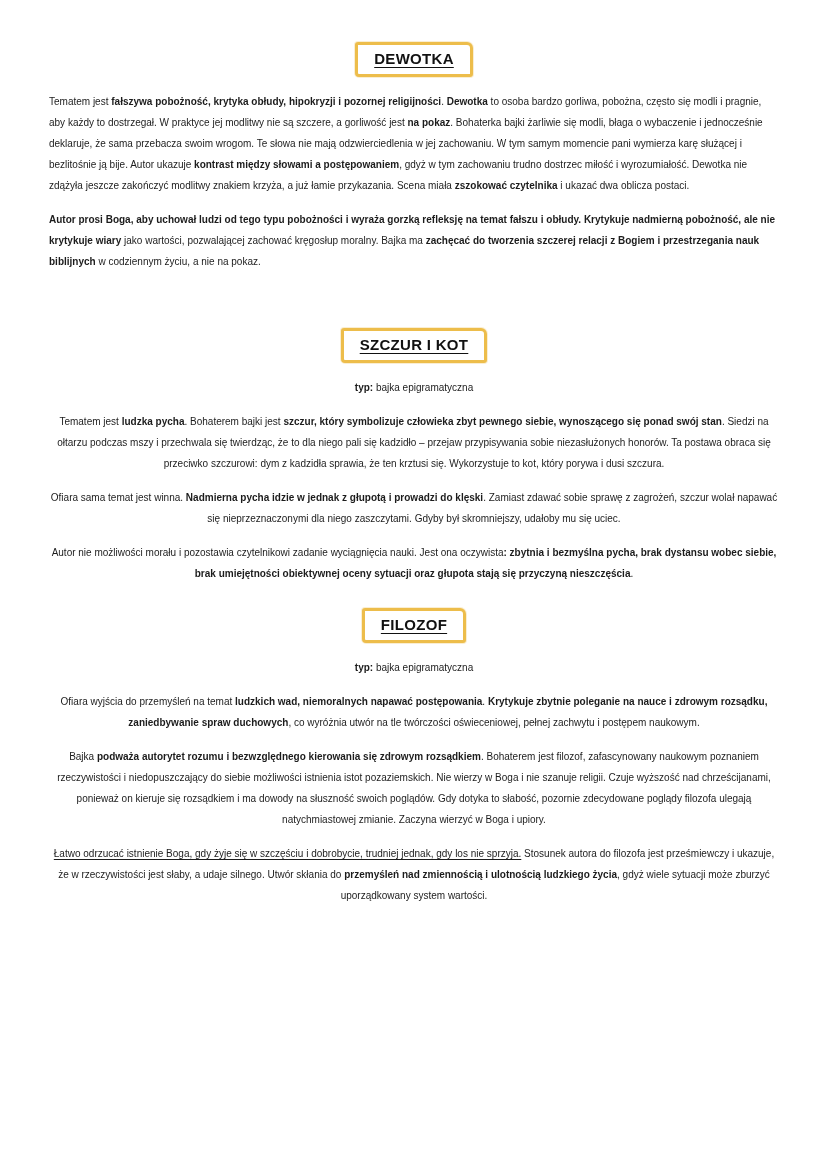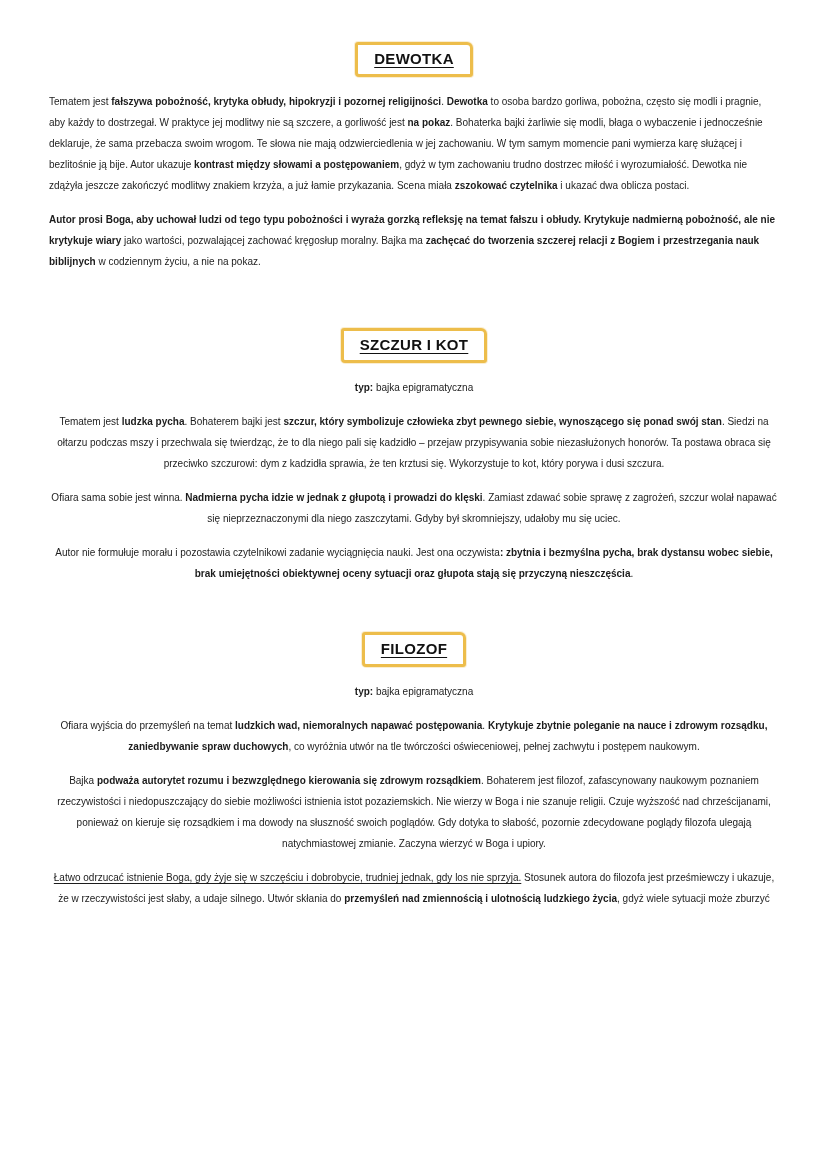--- a/index.html
+++ b/index.html
@@ -16,21 +16,21 @@
   .page{
     width:828px;
     height:909px;
     background:var(--page-bg);
     padding:42px 49px 20px 49px;
     overflow:hidden;
     position:relative;
   }
   .section + .section{margin-top:54px;text-align:center;}
   .section.gap-lg{margin-top:56px;}
-  .section.gap-md{margin-top:48px;}
+  .section.gap-md{margin-top:24px;}
   .title-box{
     display:table;
     margin:0 auto 14px auto;
     border:3px solid var(--header-border);
     border-radius:3px 6px 3px 4px;
     padding:5px 16px 6px 16px;
     background:#fff;
     box-shadow:0 0 0 1px rgba(237,189,75,0.25);
   }
   .title-box .title-text{
@@ -67,22 +67,22 @@
         </div>
   </div>
 
   <div class="section gap-lg">
     <div class="title-box">
       <span class="title-text">SZCZUR I KOT</span>
     </div>
     <div>
           <p class="para"><span class="b">typ:</span><span> bajka epigramatyczna</span></p>
           <p class="para"><span>Tematem jest </span><span class="b">ludzka pycha</span><span>. Bohaterem bajki jest </span><span class="b">szczur, który symbolizuje człowieka zbyt pewnego siebie, wynoszącego się ponad swój stan</span><span>. Siedzi na ołtarzu podczas mszy i przechwala się twierdząc, że to dla niego pali się kadzidło – przejaw przypisywania sobie niezasłużonych honorów. Ta postawa obraca się przeciwko szczurowi: dym z kadzidła sprawia, że ten krztusi się. Wykorzystuje to kot, który porywa i dusi szczura.</span></p>
-          <p class="para"><span>Ofiara sama sobie jest winna. </span><span class="b">Nadmierna pycha idzie w jednak z głupotą i prowadzi do klęski</span><span>. Zamiast zdawać sobie sprawę z zagrożeń, szczur wolał napawać się nieprzeznaczonymi dla niego zaszczytami. Gdyby był skromniejszy, udałoby mu się uciec.</span></p>
-          <p class="para"><span>Autor nie formułuje morału i pozostawia czytelnikowi zadanie wyciągnięcia nauki. Jest ona oczywista</span><span class="b">: zbytnia i bezmyślna pycha, brak dystansu wobec siebie, brak umiejętności obiektywnej oceny sytuacji oraz głupota stają się przyczyną nieszczęścia</span><span>.</span></p>
+          <p class="para"><span>Ofiara sama temat jest winna. </span><span class="b">Nadmierna pycha idzie w jednak z głupotą i prowadzi do klęski</span><span>. Zamiast zdawać sobie sprawę z zagrożeń, szczur wolał napawać się nieprzeznaczonymi dla niego zaszczytami. Gdyby był skromniejszy, udałoby mu się uciec.</span></p>
+          <p class="para"><span>Autor nie możliwości morału i pozostawia czytelnikowi zadanie wyciągnięcia nauki. Jest ona oczywista</span><span class="b">: zbytnia i bezmyślna pycha, brak dystansu wobec siebie, brak umiejętności obiektywnej oceny sytuacji oraz głupota stają się przyczyną nieszczęścia</span><span>.</span></p>
         </div>
   </div>
 
   <div class="section gap-md">
     <div class="title-box">
       <span class="title-text">FILOZOF</span>
     </div>
     <div>
           <p class="para"><span class="b">typ:</span><span> bajka epigramatyczna</span></p>
           <p class="para"><span>Ofiara wyjścia do przemyśleń na temat </span><span class="b">ludzkich wad, niemoralnych napawać postępowania</span><span>. </span><span class="b">Krytykuje zbytnie poleganie na nauce i zdrowym rozsądku, zaniedbywanie spraw duchowych</span><span>, co wyróżnia utwór na tle twórczości oświeceniowej, pełnej zachwytu i postępem naukowym.</span></p>

